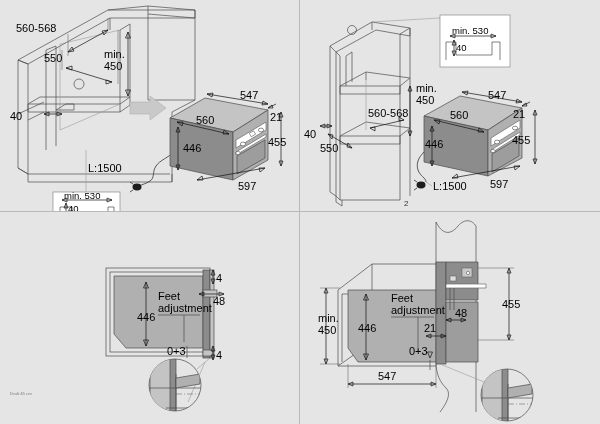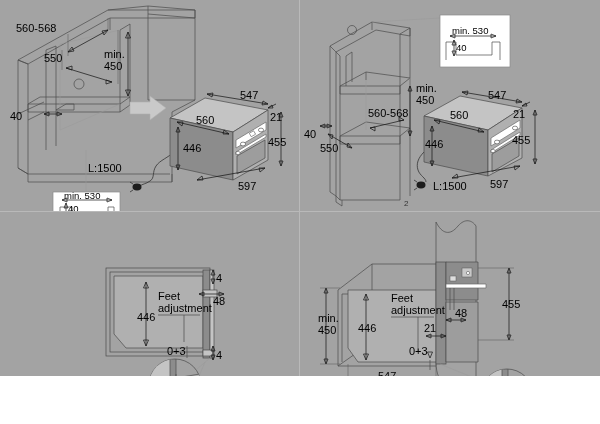--- a/index.html
+++ b/index.html
@@ -4,22 +4,22 @@
 <title>Installation Diagram</title>
 <style>
   html,body{margin:0;padding:0;background:#ffffff;}
   body{
     font-family:"Liberation Sans", sans-serif;
     color:#1a1a1a;
   }
   #sheet{
     position:relative;
     width:600px;
-    height:376px;
-    background:#a3a3a3;
+    height:424px;
+    background:#e5e5e5;
     overflow:hidden;
   }
   .panel{position:absolute;overflow:hidden;}
   #panel-1{left:0;top:0;width:300px;height:212px;}
   #panel-2{left:300px;top:0;width:300px;height:212px;}
   #panel-3{left:0;top:212px;width:300px;height:212px;}
   #panel-4{left:300px;top:212px;width:300px;height:212px;}
 
   .divider{position:absolute;background:#b9b9b9;}
   #div-v{left:299px;top:0;width:1.4px;height:424px;}

